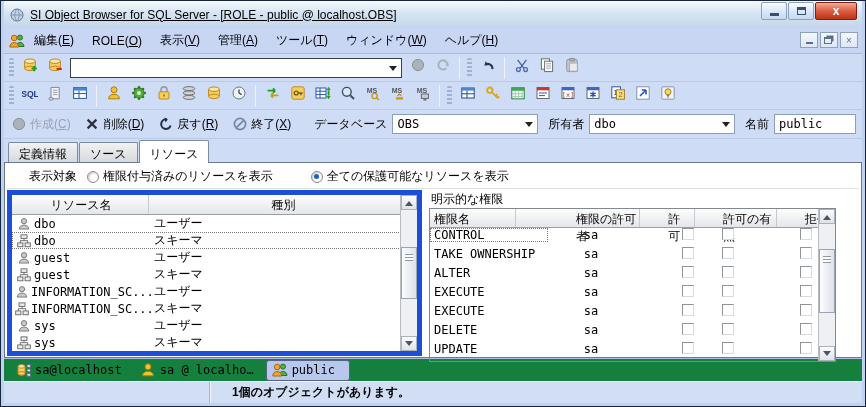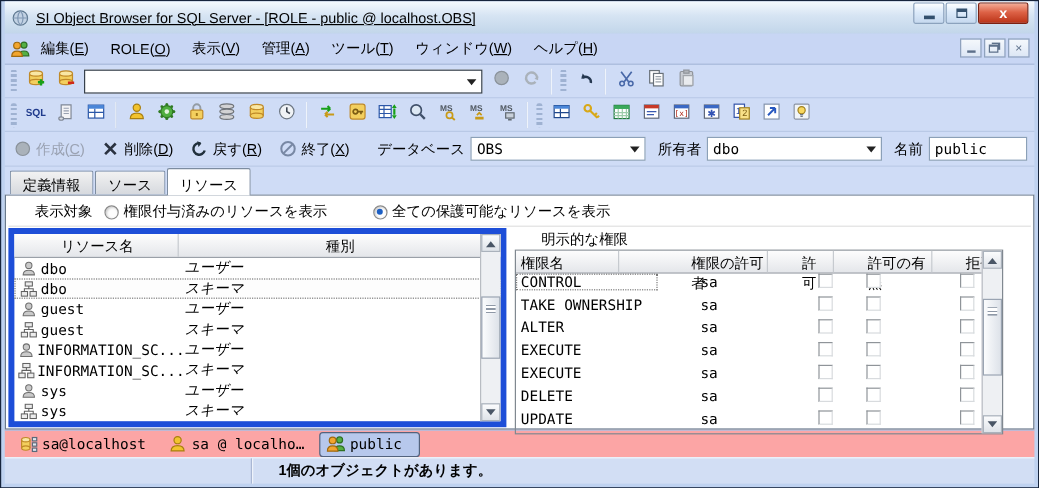--- a/index.html
+++ b/index.html
@@ -65,45 +65,45 @@
 
   .tables{ display:flex; height:166px; margin-top:1px; }
 
   
   .ltable{ width:415px; border:5px solid #1d4ed8; display:flex; flex-direction:column; position:relative;text-align:center; }
   .lhead{ height:20px; display:flex; background:linear-gradient(#fdfdfd,#e4e6ea); border-bottom:1px solid #9aa0a8; }
   .lhead .hc{ padding:2px 4px 0 6px; border-right:1px solid #c6cacf; }
   .hc.c-name{ width:137px; }
   .lrow{ height:18px; display:flex; align-items:center; }
   .lrow .cname{ width:137px; display:flex; align-items:center; gap:2px; padding-left:3px; font-family:"DejaVu Sans Mono",monospace; }
-  .lrow .ctype{ padding-left:5px;font-style:italic; }
+  .lrow .ctype{ padding-left:5px; }
   .lrow.sel{ outline:1px dotted #7a7a7a; outline-offset:-1px; background:#fdfdfd; }
   .vscroll{ position:absolute; right:0; top:0; bottom:0; width:17px; background:#eef0f3; border-left:1px solid #b8bcc2; }
   .sbtn{ height:15px; width:100%; background:linear-gradient(#fbfcfd,#dfe3e9); border:1px solid #aab2bc; display:flex; align-items:center; justify-content:center;}
   .sbtn.down{ position:absolute; bottom:0; }
   .tri-up{ width:0; height:0; border:4px solid transparent; border-bottom:5px solid #4a5666; margin-top:-3px;}
   .tri-down{ width:0; height:0; border:4px solid transparent; border-top:5px solid #4a5666; margin-bottom:-3px;}
   .thumb{ position:absolute; left:0; width:100%; background:linear-gradient(90deg,#fbfcfd,#dde2e9); border:1px solid #9aa4b2; }
   .thumb .grip{ margin:auto; margin-top:40%; width:8px; height:7px; background:repeating-linear-gradient(to bottom,#8e98a6 0 1px,#fff 1px 3px); }
 
   
   .rpanel{ margin-left:7px; width:407px; display:flex; flex-direction:column; }
-  .rtitle{ height:18px; padding:1px 0 0 2px;margin-left:20px; }
+  .rtitle{ height:18px; padding:1px 0 0 2px; }
   .rtable{ flex:1; border:1px solid #808890; position:relative; }
   .rhead{ height:19px; display:flex; background:linear-gradient(#fdfdfd,#e4e6ea); border-bottom:1px solid #9aa0a8;gap:24px; }
   .rhead .hc{ padding:2px 3px 0 4px; border-right:1px solid #c6cacf; }
   .pc1{ width:118px; } .pc2{ width:93px;margin-left:32px; } .pc3{ width:40px; } .pc4{ width:78px; } .pc5{ width:45px; }
   .prow{ height:19px; display:flex; align-items:flex-start; }
   .prow .pcell{ font-family:"DejaVu Sans Mono",monospace; padding-left:4px; }
   .prow .focus{ outline:1px dotted #7a7a7a; outline-offset:-1px; }
   .chkc{ display:flex; align-items:center; justify-content:flex-start; padding-left:10px; }
   .chk{ width:12px; height:12px; background:#fff; border:1px solid; border-color:#8f9499 #d8dbde #d8dbde #8f9499; }
 
   
-  .taskbar{ height:23px; background:#fca5a5; display:flex; align-items:center; padding:0 5px; border-top:1px solid #aebfe2; gap:6px;}
+  .taskbar{ height:23px; background:#15803d; display:flex; align-items:center; padding:0 5px; border-top:1px solid #aebfe2; gap:6px;}
   .titem{ display:flex; align-items:center; gap:3px; padding:1px 6px; }
   .titem .tl{ font-family:"DejaVu Sans Mono",monospace; }
   .titem.active{ border:1px solid #53637e; border-radius:3px; background:#b7c8ec; padding:1px 14px 1px 5px; }
 
   
   .statusbar{ height:22px; background:#d2def4; display:flex; align-items:center; border-top:1px solid #f2f6fc; }
   .spane1{ width:206px; height:100%; border-right:1px solid #a9b7d4; box-shadow:1px 0 0 #eef3fb; }
   .spane2{ padding-left:22px; font-weight:bold; }
 </style>
 </head>

